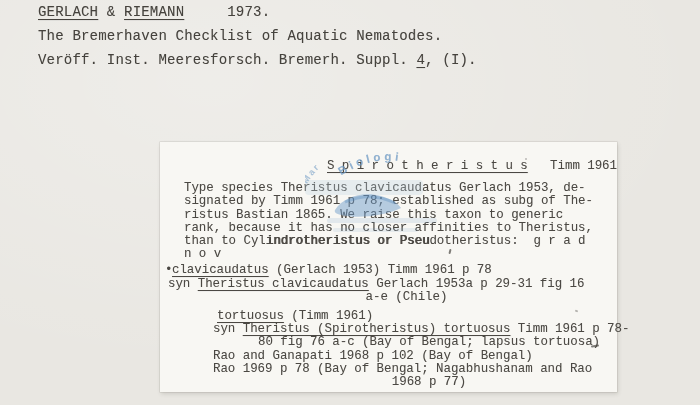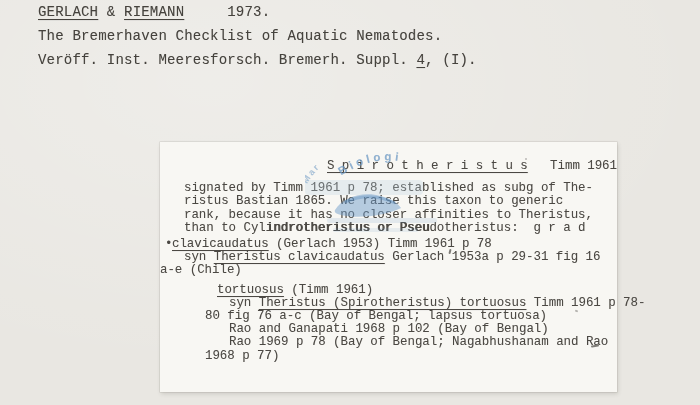--- a/index.html
+++ b/index.html
@@ -41,22 +41,22 @@
     font-size:12.4px;line-height:13.2px;
     text-shadow:.25px .25px 0 rgba(75,72,67,.22);
   }
   .card-heading{margin:18px 0 9px 24px;white-space:pre;text-align:right;}
   .para .line{margin-left:24px;}
   .entry{margin-top:0;}
   .entry.second{margin-top:6px;padding-left:45px;}
   .entry{position:relative;}
   .entry .marker{position:absolute;left:5px;top:0;}
   .ind-name{margin-left:12px;}
-  .ind-syn{margin-left:24px;}
-  .ind-cont{}
+  .ind-syn{margin-left:8px;}
+  .ind-cont{margin-left:36px;text-align:center;}
   .entries{margin-top:3px;}
   
   .stamp{
     position:absolute;left:145px;top:8px;width:175px;height:100px;
     pointer-events:none;
   }
   .stamp svg{display:block;width:100%;height:100%;}
   
   .speck{position:absolute;background:rgba(75,72,67,.7);border-radius:1px;}
   .speck.s1{left:289px;top:107px;width:2px;height:5px;transform:rotate(14deg);}
@@ -91,24 +91,26 @@
       <path d="M 30 60 C 38 47 58 41 76 46 C 86 49 93 53 96 58 C 80 66 52 69 36 65 C 31 64 29 62 30 60 Z" fill="#6d9bc8" opacity="0.48"></path>
       <path d="M 40 52 C 56 45 74 45 90 53" stroke="#4f86bb" stroke-width="3" fill="none" opacity="0.35"></path>
       <rect x="22" y="68" width="110" height="5" rx="2.5" fill="#6d9bc8" opacity="0.16"></rect>
       <rect x="28" y="78" width="85" height="4" rx="2" fill="#6d9bc8" opacity="0.13"></rect>
     </svg>
   </div>
 
   <div class="card-heading line"><span class="u">S p i r o t h e r i s t u s</span><span>   Timm 1961</span></div>
 
   <div class="para">
+    <div class="line"><span>Type species Theristus clavicaudatus Gerlach 1953, de-</span></div>
     <div class="line"><span>signated by Timm 1961 p 78; established as subg of The-</span></div>
     <div class="line"><span>ristus Bastian 1865. We raise this taxon to generic</span></div>
     <div class="line"><span>rank, because it has no closer affinities to Theristus,</span></div>
     <div class="line"><span>than to Cyl</span><span class="d">indrotheristus or Pseu</span><span>dotheristus:  g r a d</span></div>
+    <div class="line"><span>n o v</span></div>
   </div>
 
   <div class="entries">
 
     <div class="entry">
       <span class="marker">•</span>
       <div class="line ind-name"><span class="u">clavicaudatus</span><span> (Gerlach 1953) Timm 1961 p 78</span></div>
       <div class="line ind-syn"><span>syn </span><span class="u">Theristus clavicaudatus</span><span> Gerlach 1953a p 29-31 fig 16</span></div>
       <div class="line ind-cont"><span>a-e (Chile)</span></div>
     </div>

